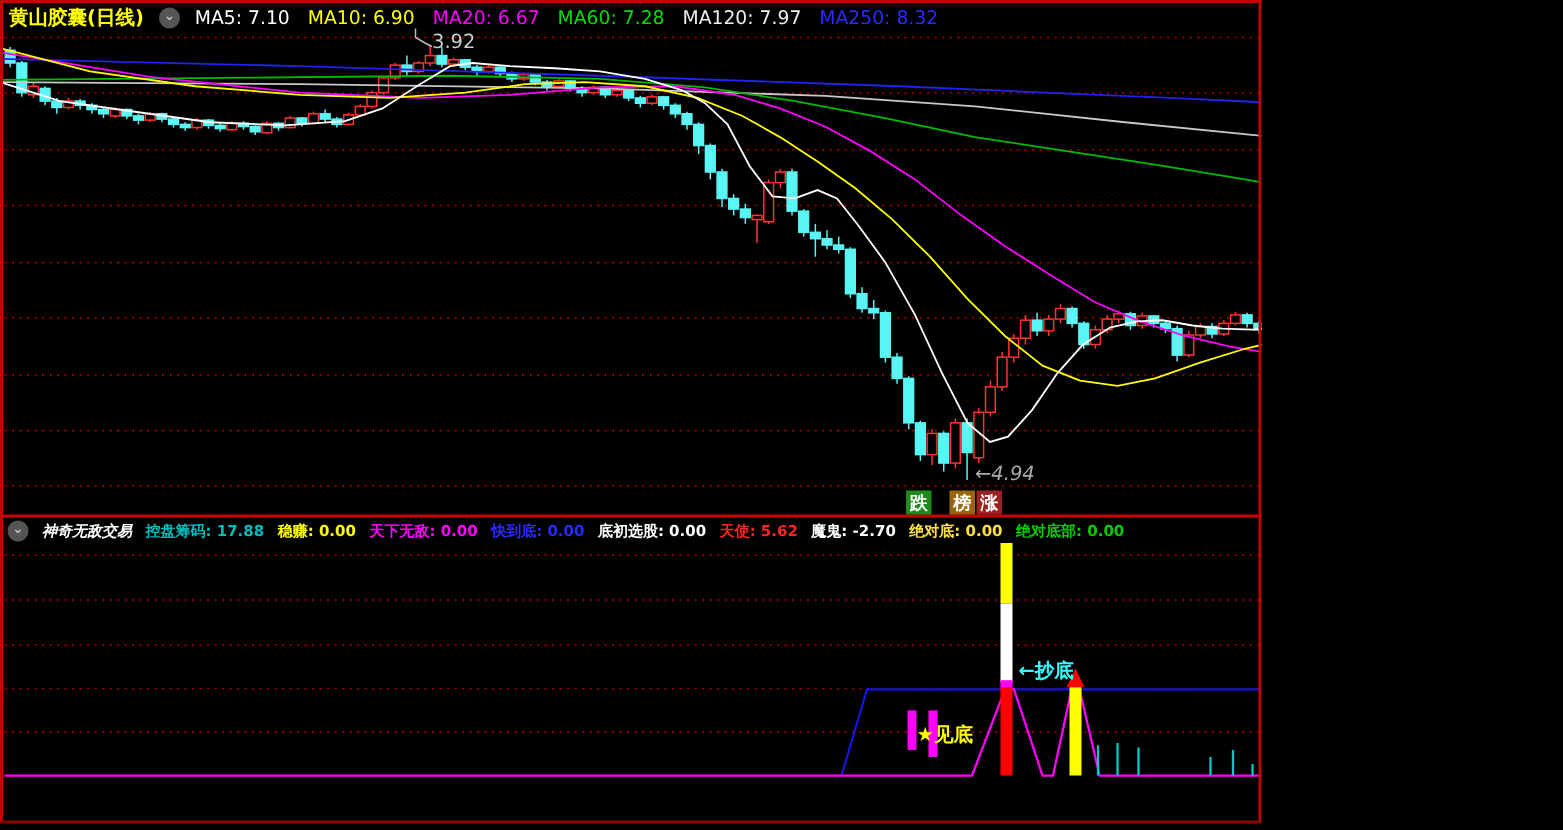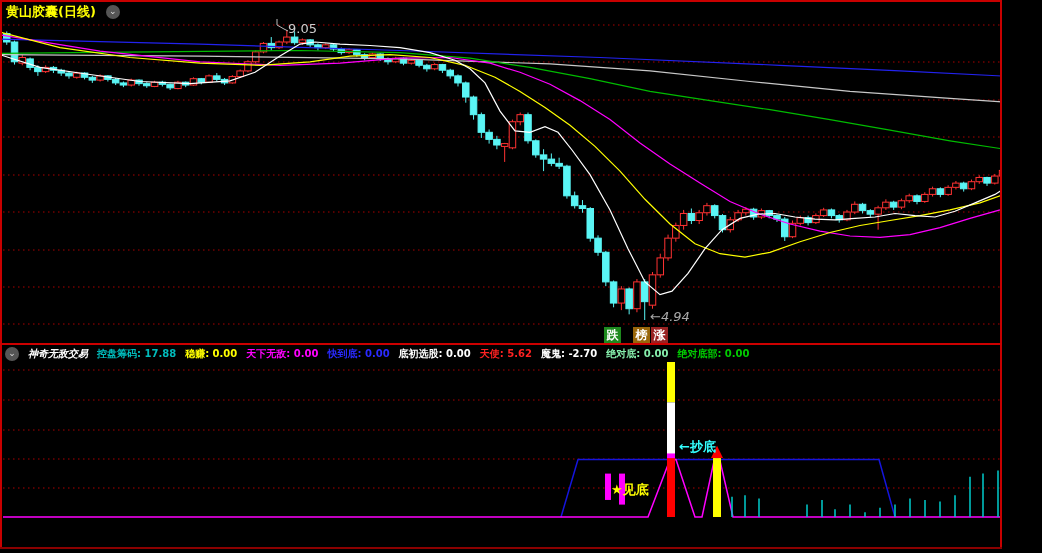--- a/index.html
+++ b/index.html
@@ -1,16 +1,16 @@
 <!DOCTYPE html>
 <html><head>
 <meta charset="utf-8">
 <style>
   html,body{margin:0;padding:0;background:#000;}
-  .wrap{position:relative;width:1002px;height:553px;background:#000;overflow:hidden;
+  .wrap{position:relative;width:841px;height:553px;background:#000;overflow:hidden;
         font-family:"DejaVu Sans",sans-serif;}
   .frame{position:absolute;background:#c80000;}
   .frame-top{left:0;top:0;width:1042px;height:2px;}
   .frame-left{left:0;top:0;width:2px;height:548px;}
   .frame-right{right:0;top:0;width:2px;height:548px;}
   .sep-main{left:0;top:343px;width:1042px;height:2px;background:#cc0000;position:absolute;}
   .sep-bottom{left:0;top:547px;width:1042px;height:2px;background:#8b0000;position:absolute;}
   .titlebar{position:absolute;left:6px;top:3px;height:17px;display:flex;align-items:center;gap:10px;white-space:nowrap;}
   .title{font-size:13px;font-weight:700;}
   .ma-values{display:flex;gap:12px;align-items:center;}
@@ -371,39 +371,47 @@
 
   <div class="frame frame-top"></div>
   <div class="frame frame-left"></div>
   <div class="frame frame-right"></div>
   <div class="sep-main"></div>
   <div class="sep-bottom"></div>
 
   <div class="titlebar">
     <span class="title" style="color: rgb(255, 255, 0);">黄山胶囊(日线)</span>
     <span class="icon-circle">⌄</span>
+    <span class="ma-values">
+        <span style="color: rgb(255, 255, 255);">MA5: 7.10</span>
+        <span style="color: rgb(255, 255, 0);">MA10: 6.90</span>
+        <span style="color: rgb(255, 0, 255);">MA20: 6.67</span>
+        <span style="color: rgb(0, 221, 0);">MA60: 7.28</span>
+        <span style="color: rgb(238, 238, 238);">MA120: 7.97</span>
+        <span style="color: rgb(42, 42, 255);">MA250: 8.32</span>
+      </span>
   </div>
 
   <div class="indheader">
     <span class="icon-circle">⌄</span>
     <span class="name" style="color: rgb(255, 255, 255);">神奇无敌交易</span>
     <span class="ind-values">
         <span style="color: rgb(0, 187, 187);">控盘筹码: 17.88</span>
         <span style="color: rgb(255, 255, 0);">稳赚: 0.00</span>
         <span style="color: rgb(255, 0, 255);">天下无敌: 0.00</span>
         <span style="color: rgb(42, 42, 255);">快到底: 0.00</span>
         <span style="color: rgb(255, 255, 255);">底初选股: 0.00</span>
         <span style="color: rgb(255, 34, 34);">天使: 5.62</span>
         <span style="color: rgb(255, 255, 255);">魔鬼: -2.70</span>
-        <span style="color: #86efac;">绝对底: 0.00</span>
+        <span style="color: #fde047;">绝对底: 0.00</span>
         <span style="color: rgb(0, 204, 0);">绝对底部: 0.00</span>
       </span>
   </div>
 
-  <div class="ann" style="left:288px;top:21px;color:#cccccc;">9.05</div>
+  <div class="ann" style="left:288px;top:21px;color:#cccccc;">3.92</div>
   <div class="ann" style="left:650px;top:309px;color:#aaaaaa;font-style:italic;">←4.94</div>
 
   <div class="badge" style="left: 604px; top: 327px; background: rgb(30, 138, 30);">跌</div>
   <div class="badge" style="left: 633px; top: 327px; background: rgb(153, 102, 10);">榜</div>
   <div class="badge" style="left: 651px; top: 327px; background: rgb(153, 34, 34);">涨</div>
 
   <div class="sig" style="left: 611px; top: 481px; color: rgb(255, 255, 0);">★见底</div>
   <div class="sig" style="left: 679px; top: 438px; color: rgb(51, 255, 255);">←抄底</div>
 </div>
 

